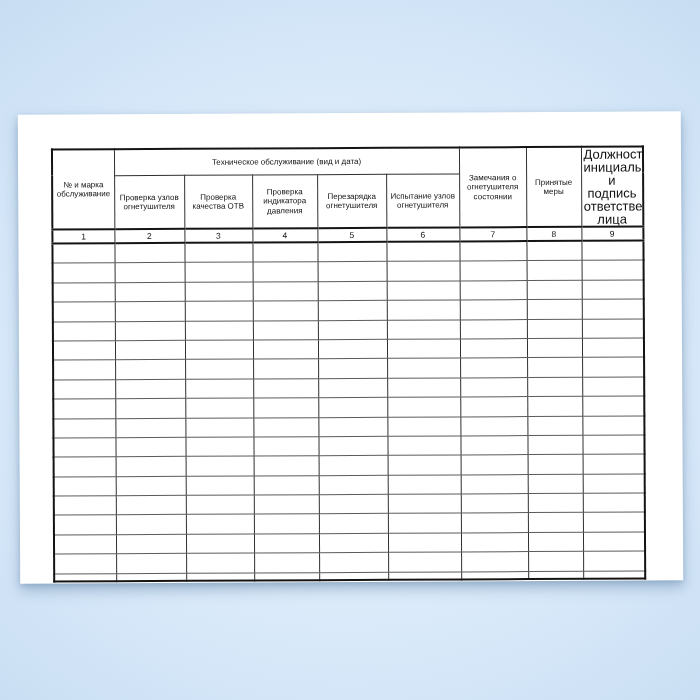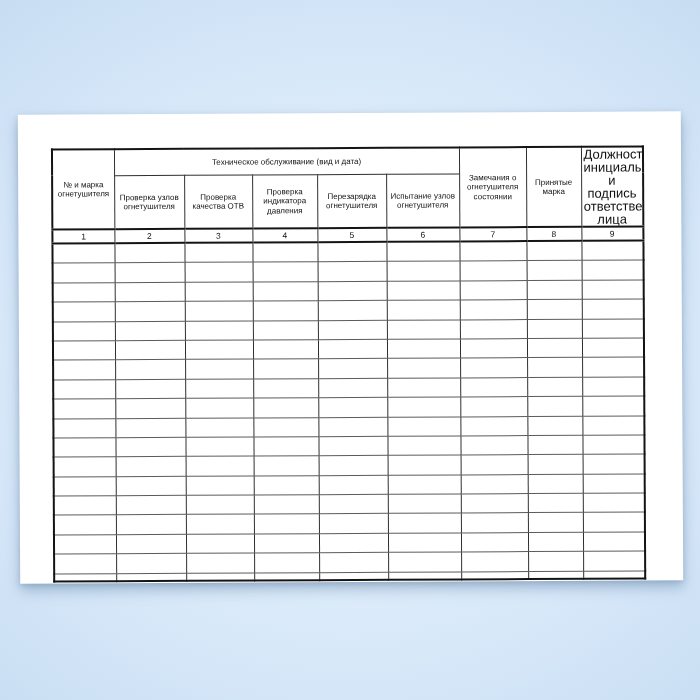--- a/index.html
+++ b/index.html
@@ -83,27 +83,27 @@
         <col style="width:65px">
           <col style="width:69px">
           <col style="width:73px">
         <col style="width:67px">
           <col style="width:55px">
           <col style="width:62px">
       </colgroup>
       <thead>
         <tr class="hrow1">
           <th rowspan="2">№ и марка
-огнетушителя</th>
+обслуживание</th>
           <th colspan="5">Техническое обслуживание (вид и дата)</th>
           <th rowspan="2">Замечания о
 огнетушителя
 состоянии</th>
           <th rowspan="2">Принятые
-марка</th>
+меры</th>
           <th rowspan="2" class="pos-cell">Должность,
 инициалы и
 подпись
 ответственного
 лица</th>
         </tr>
         <tr class="hrow2">
           <th>Проверка узлов
 огнетушителя</th>
           <th>Проверка

